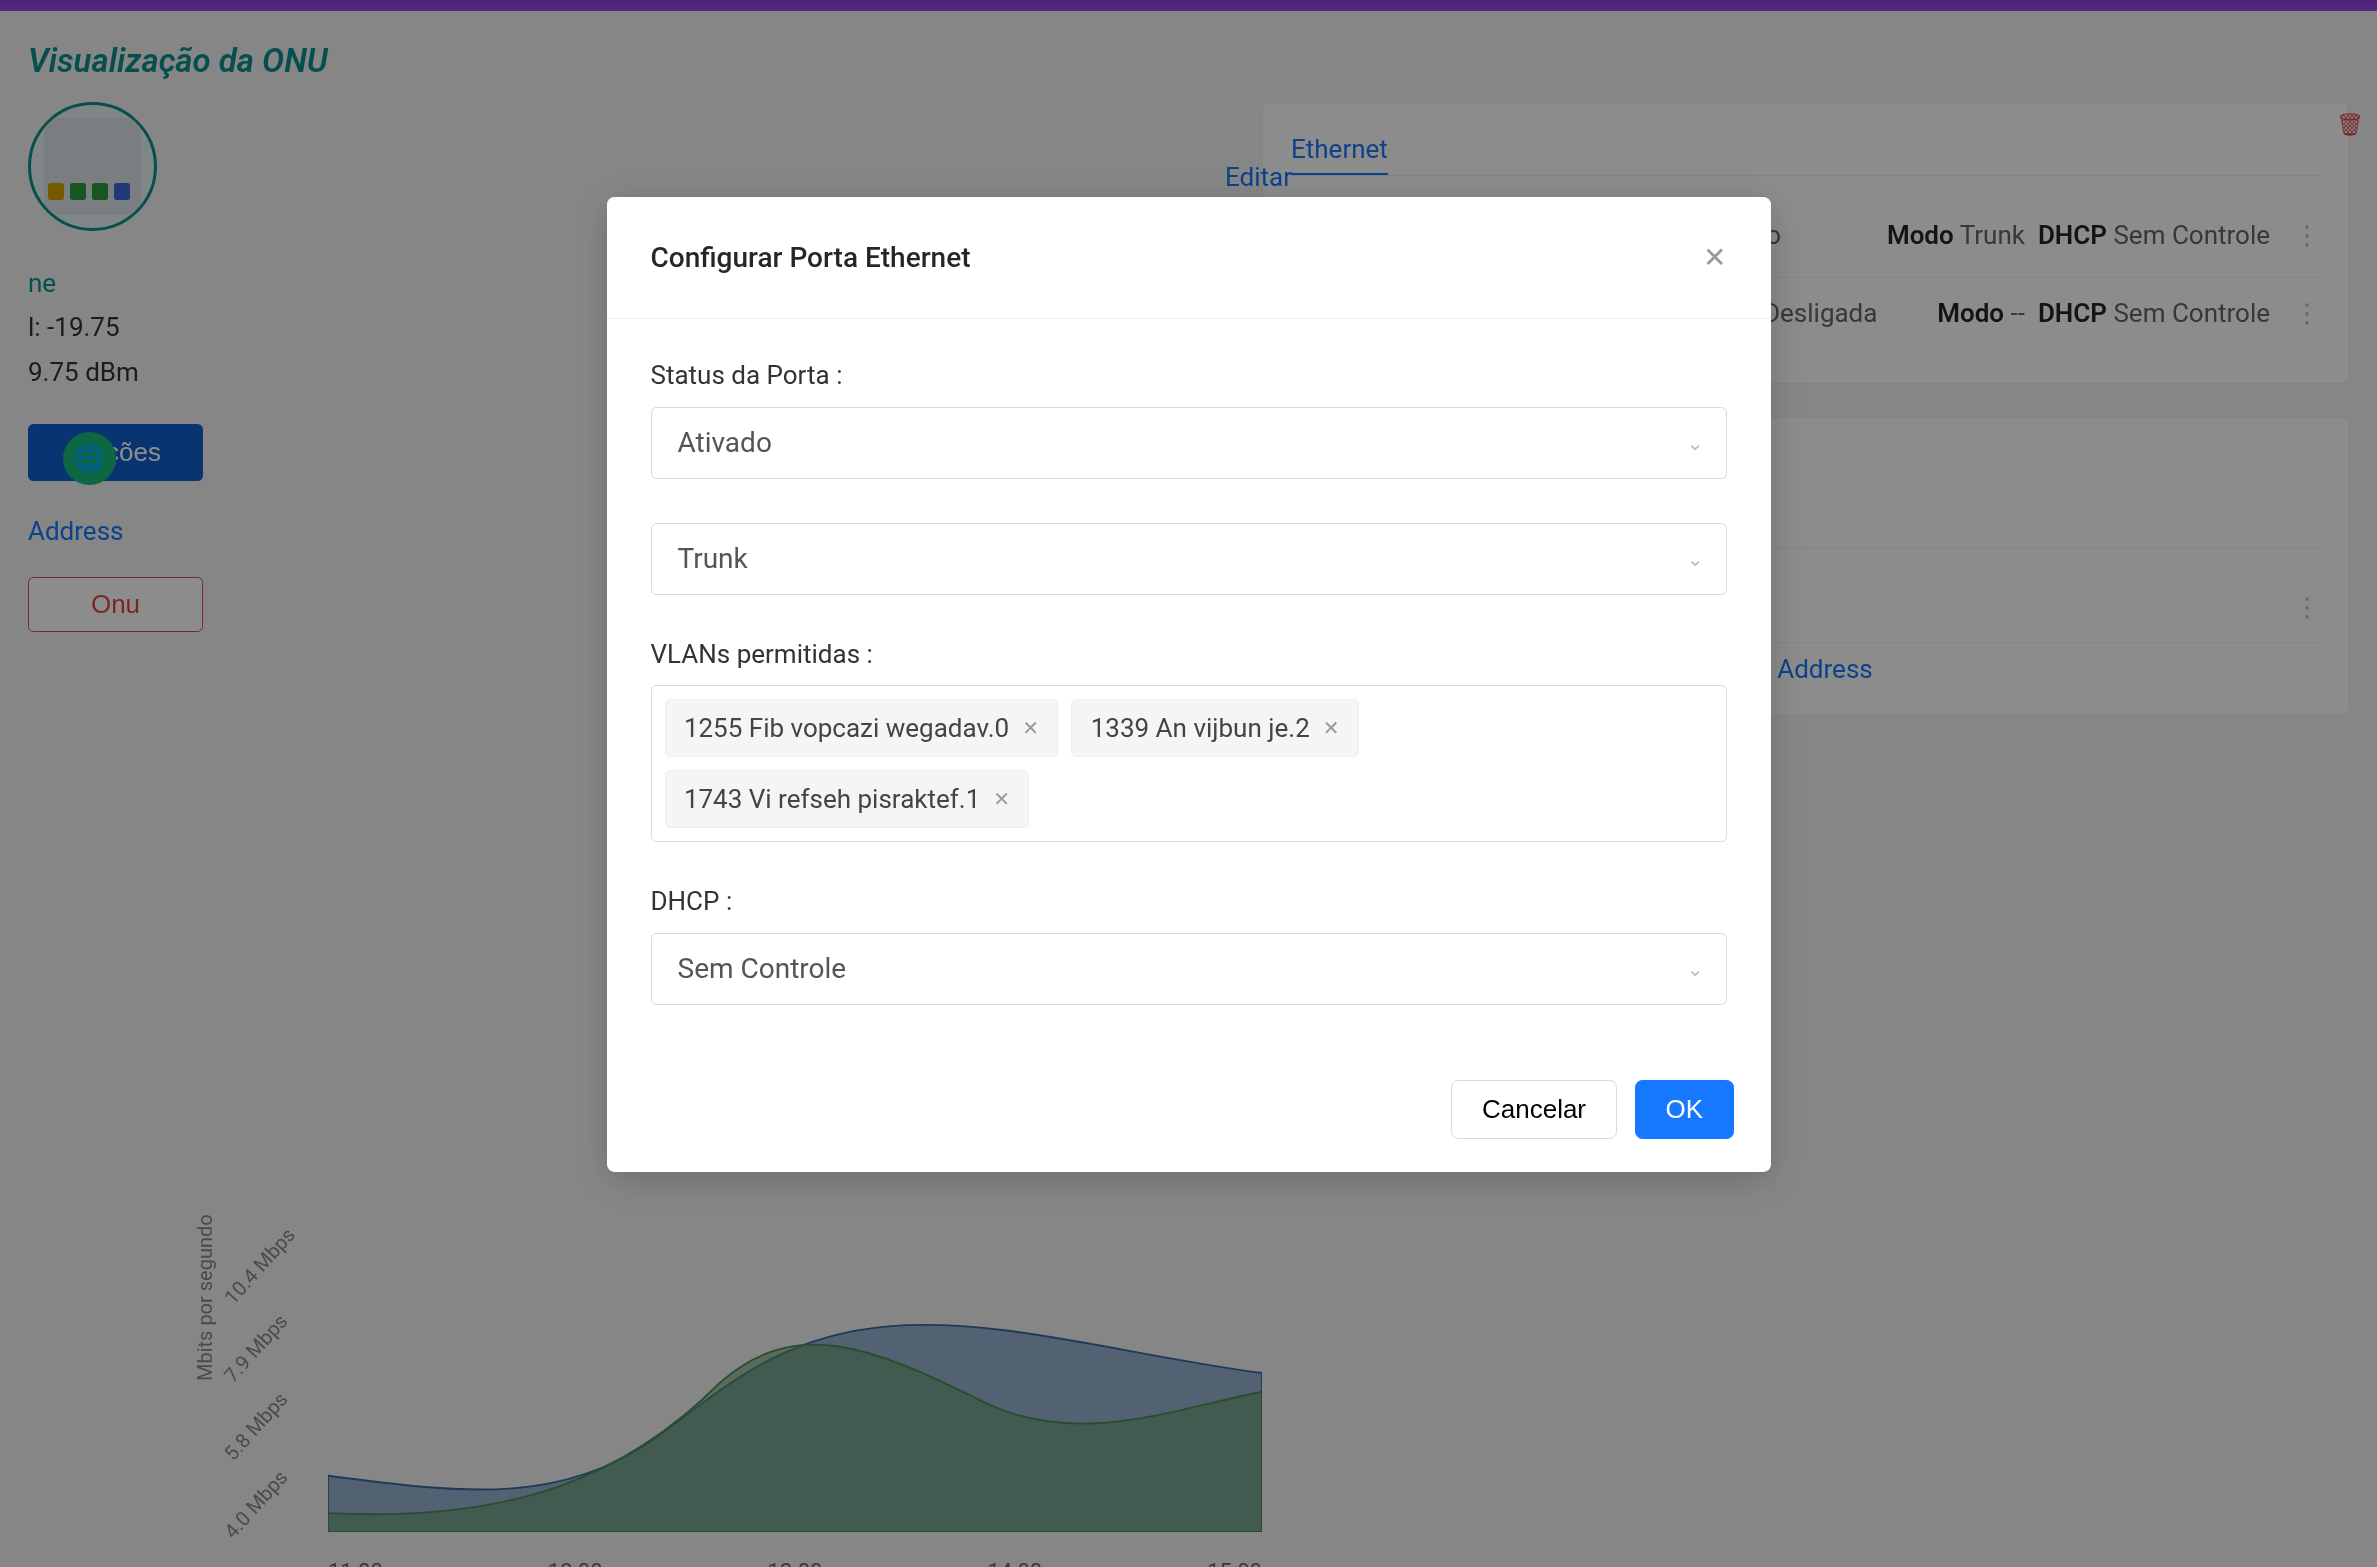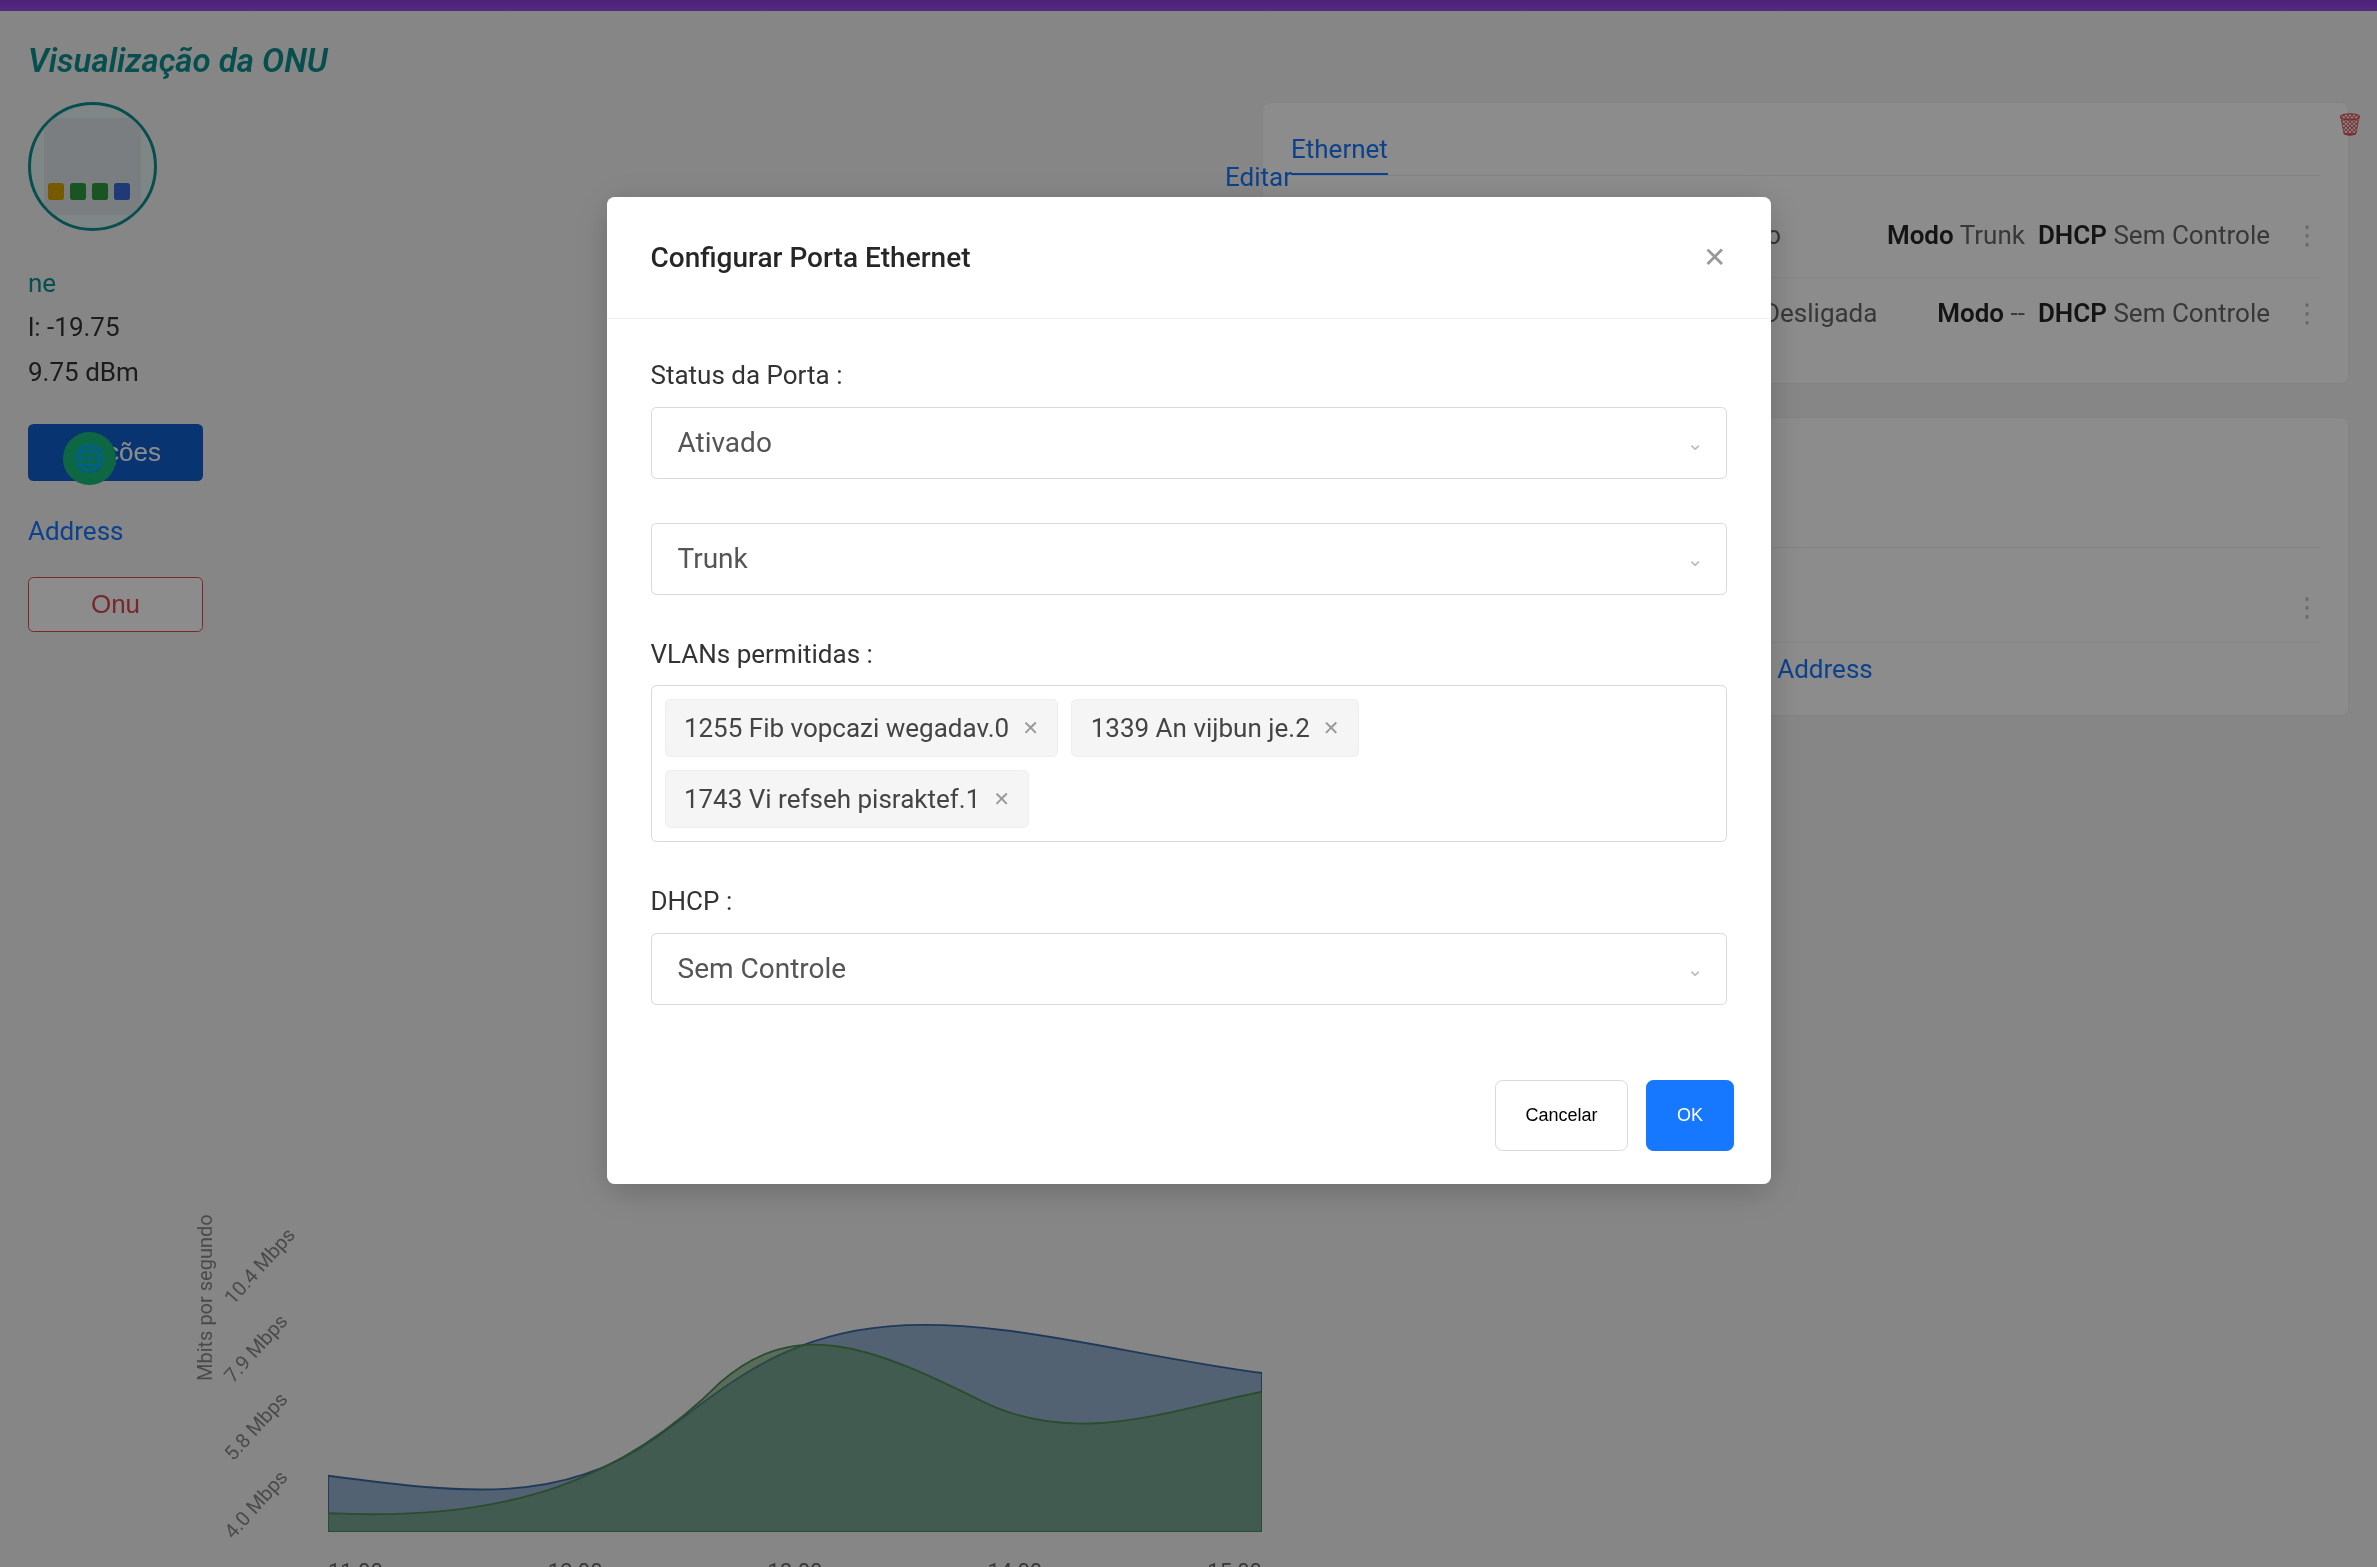--- a/index.html
+++ b/index.html
@@ -316,24 +316,24 @@
     cursor:pointer;
   }
 
   .modal-footer {
     padding: 22px 37px 33px 37px;
     display:flex;
     justify-content:flex-end;
     gap: 18.4px;
   }
   .btn {
-    height:71px;
+    height:59px;
     padding: 0 29.5px;
     border-radius:7.4px;
-    font-size:18px;
+    font-size:26px;
     cursor:pointer;
     border:0.9px solid #d9d9d9;
     background:#fff;
   }
   .btn-ok {
     background:#1677ff;
     border-color:#1677ff;
     color:#fff;
   }
 </style>

